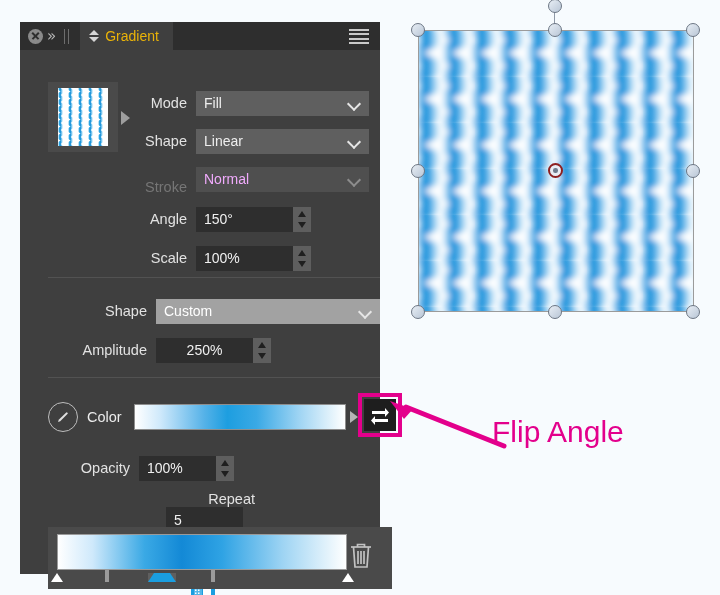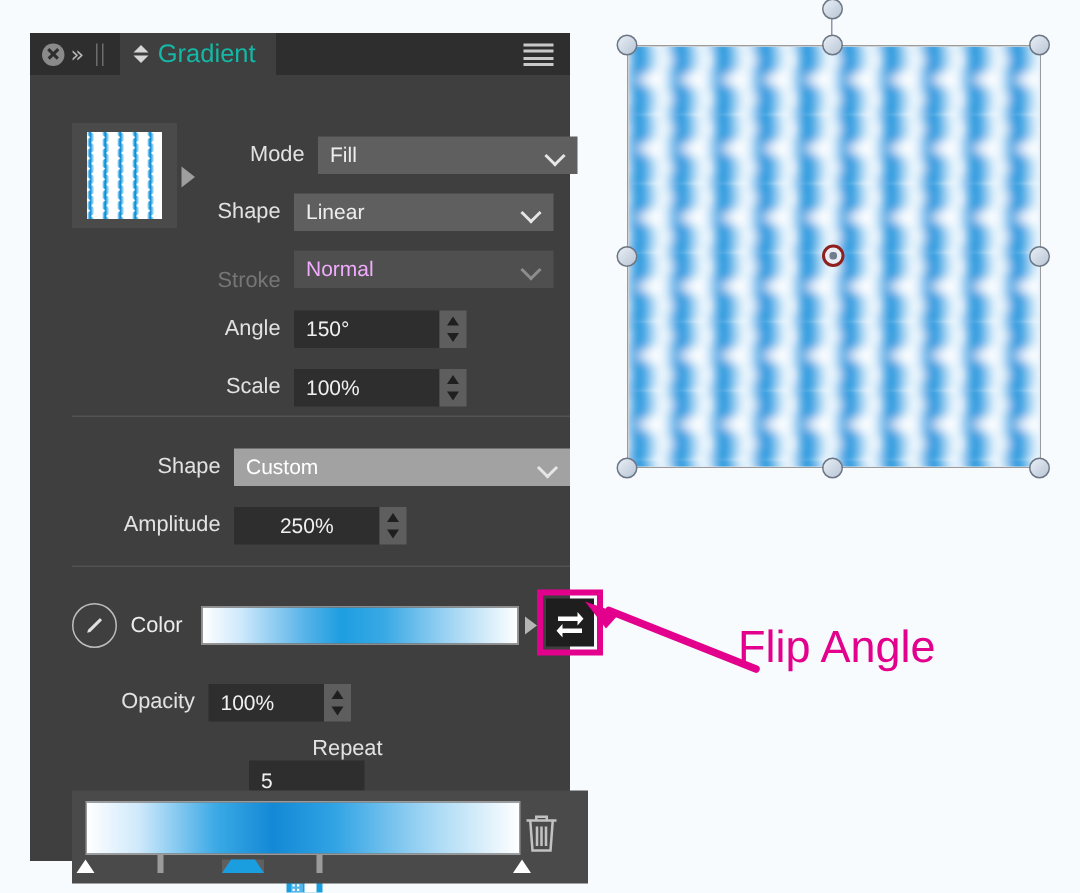--- a/index.html
+++ b/index.html
@@ -55,21 +55,21 @@
   }
   .tab-arrows{
     width:11px;height:14px;position:relative;margin-right:5px;flex:none;
   }
   .tab-arrows:before,.tab-arrows:after{
     content:"";position:absolute;left:0;width:0;height:0;
     border-left:5.5px solid transparent;border-right:5.5px solid transparent;
   }
   .tab-arrows:before{top:1px;border-bottom:5px solid #d7d7d7;}
   .tab-arrows:after{bottom:1px;border-top:5px solid #d7d7d7;}
-  #tab-label{color:#14b8a6;font-size:17px;}
+  #tab-label{color:#eab308;font-size:14px;}
 
   #hamburger{
     position:absolute;right:11px;top:7px;width:20px;height:14px;
   }
   #hamburger i{
     display:block;height:2px;background:#c9c9c9;margin-bottom:2.4px;
   }
 
   
   .row{display:flex;align-items:center;height:30px;margin-top:6px;}
@@ -250,21 +250,21 @@
             <path d="M5 0 L10 3.5 L5 7" fill="none" stroke="#ffffff" stroke-width="2.5"></path>
           </pattern>
         </defs>
         <rect width="50" height="58" fill="#ffffff"></rect>
         <rect width="50" height="58" fill="url(#tzz)"></rect>
       </svg>
     </div>
   </div>
   <div id="thumb-arrow" style="position:absolute;left:101px;top:89px;width:0;height:0;border-top:7px solid transparent;border-bottom:7px solid transparent;border-left:9px solid #9e9e9e;"></div>
 
-  <div class="row" style="position:absolute;left:0;top:60px;width:360px;padding-left:16px;">
+  <div class="row" style="position:absolute;left:0;top:60px;width:360px;">
     <div class="lbl" style="width:167px;">Mode</div>
     <div class="sel" style="margin-left:9px;width:173px;">
       <span>Fill</span>
       <span class="cdn"></span>
     </div>
   </div>
 
   <div class="row" style="position:absolute;left:0;top:98px;width:360px;">
     <div class="lbl" style="width:167px;">Shape</div>
     <div class="sel" style="margin-left:9px;width:173px;">

